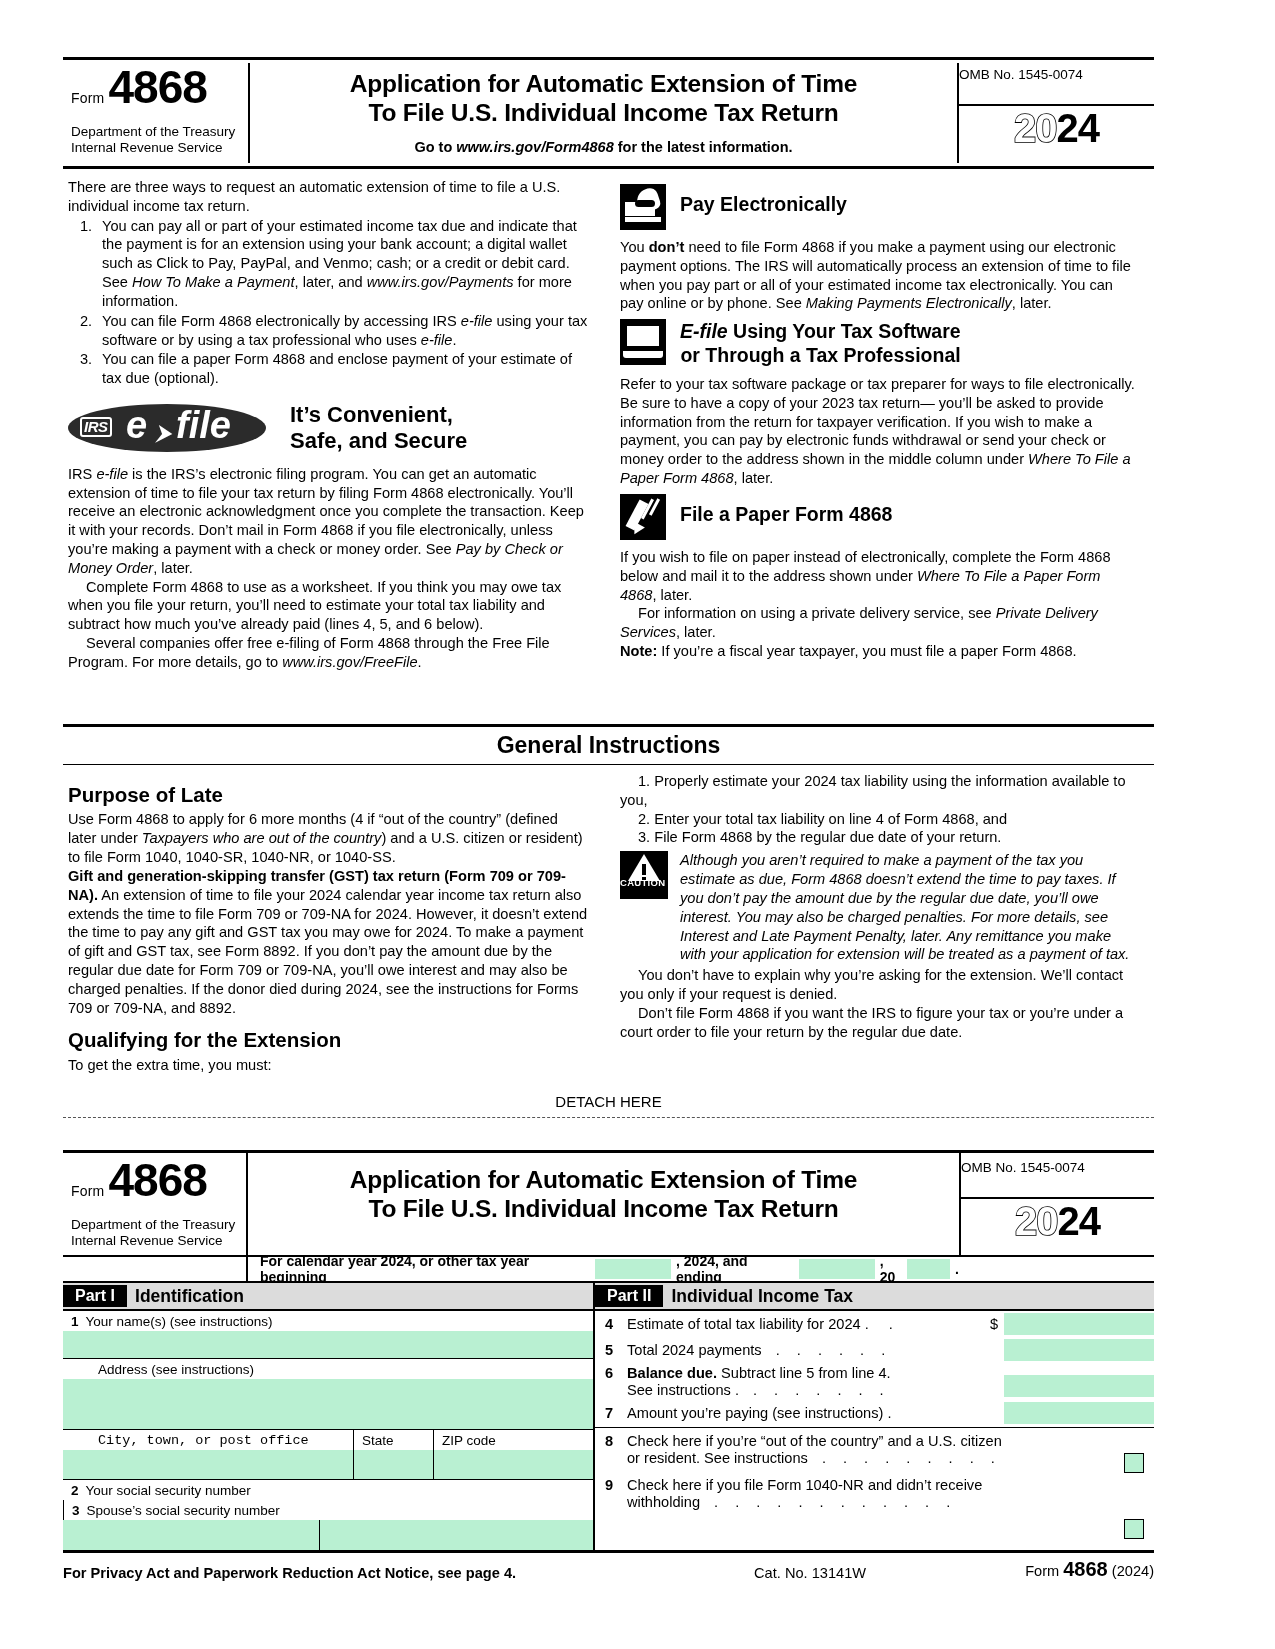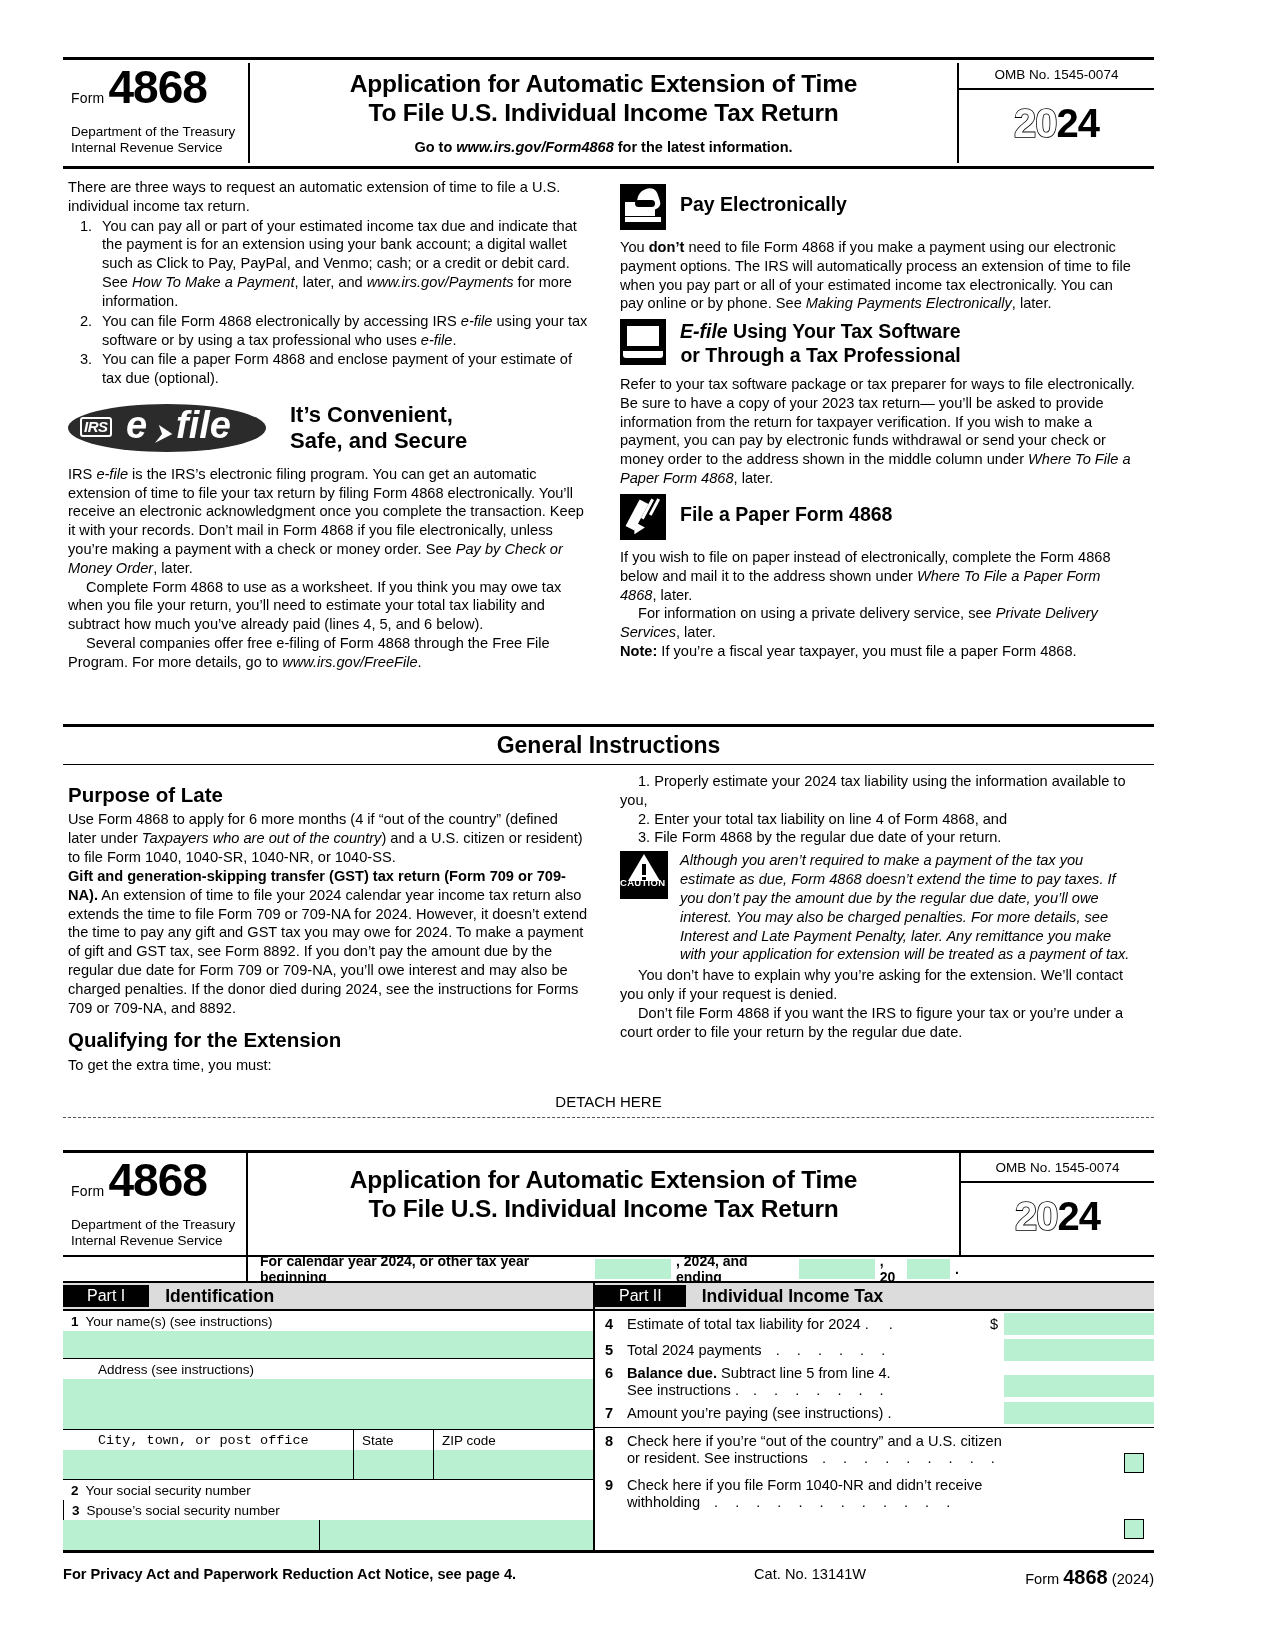--- a/index.html
+++ b/index.html
@@ -23,22 +23,22 @@
   .hdr-formline { display:flex; align-items:baseline; }
   .lbl-form { font-size:14px; letter-spacing:.2px; }
   .num-4868 { font-size:46px; font-weight:bold; letter-spacing:-1px; line-height:.95; margin-left:4px; }
   .dept { font-size:13.5px; line-height:1.18; margin-top:14px; }
   .hdr-div { width:0; border-left:2px solid #000; margin:3px 0 3px 0; }
   .hdr-mid { flex:1; text-align:center; padding-top:10px; }
   .title1 { font-size:24.5px; font-weight:bold; line-height:1.18; letter-spacing:-.2px; }
   .goto { font-size:14.5px; font-weight:bold; margin-top:11px; }
   .goto i { font-style:italic; }
   .hdr-right { width:195px; position:relative; }
-  .omb { text-align:center; font-size:13.5px; padding:7px 0 6px; border-bottom:2px solid #000; }
-  .yearbox { text-align:center; padding-top:13px; }
+  .omb { font-size:13.5px; padding:7px 0 22px; border-bottom:2px solid #000; }
+  .yearbox { text-align:center; padding-top:2px; }
   .yr { font-size:40px; font-weight:bold; letter-spacing:-1px; line-height:1; }
   .yr .hollow { color:#fff; -webkit-text-stroke:1.6px #000; paint-order:stroke; }
   .col { position:absolute; top:0; width:520px; }
   .colL { left:5px; }
   .colR { left:557px; }
   .bodytxt { font-size:14.6px; line-height:1.29; text-align:left; }
   .bodytxt p { margin:0 0 0 0; }
   .indent { text-indent:18px; }
   ol.nums { margin:0; padding:0 0 0 0; list-style:none; }
   ol.nums li { position:relative; padding-left:34px; margin-top:1px; }
@@ -130,39 +130,39 @@
   .calrow { display:flex; align-items:center; border-top:2px solid #000; border-bottom:2px solid #000;
             height:28px; }
   .calrow .spacer { width:185px; border-right:2px solid #000; height:28px; }
   .calrow .cal { flex:1; display:flex; align-items:center; font-size:14px; font-weight:bold;
                  padding-left:12px; gap:0; }
   .calrow .calright { width:195px; }
   .fld { background:#b9f0d2; height:20px; display:inline-block; }
 
   .parts { display:flex; border-bottom:2px solid #000; }
   .partbar { background:#dcdcdc; display:flex; align-items:center; height:26px; }
-  .partbar .pnum { background:#000; color:#fff; font-weight:normal; font-size:16px;
-                   padding:2px 24px; margin-right:16px; line-height:1.18; }
+  .partbar .pnum { background:#000; color:#fff; font-weight:bold; font-size:16px;
+                   padding:2px 12px; margin-right:8px; line-height:1.18; }
   .partbar .ptitle { font-weight:bold; font-size:17.5px; }
 
   .colsplit { display:flex; }
   .pcolL { width:532px; border-right:2px solid #000; }
   .pcolR { flex:1; }
 
   .rowlbl { font-size:13.5px; padding:3px 16px 2px 8px; }
   .rowlbl .rn { font-weight:bold; margin-right:7px; }
   .inp { background:#b9f0d2; }
 
   .lineitem { display:flex; align-items:center; font-size:14.6px; padding:2px 0 2px 10px; }
   .lineitem .ln { font-weight:bold; width:22px; flex:none; }
   .dots { letter-spacing:6.5px; }
 
   .cbx { width:20px; height:20px; border:1.5px solid #000; background:#b9f0d2; flex:none; }
 
-  .footrow { display:flex; align-items:flex-start; border-top:3px solid #000; padding-top:13px; font-size:14.6px; }
+  .footrow { display:flex; align-items:flex-end; border-top:3px solid #000; padding-top:5px; font-size:14.6px; }
 </style>
 </head>
 <body>
 
 <div class="page">
 
   <div class="hdr">
     <div class="hdr-left">
       <div class="hdr-formline">
         <span class="lbl-form">Form</span>

